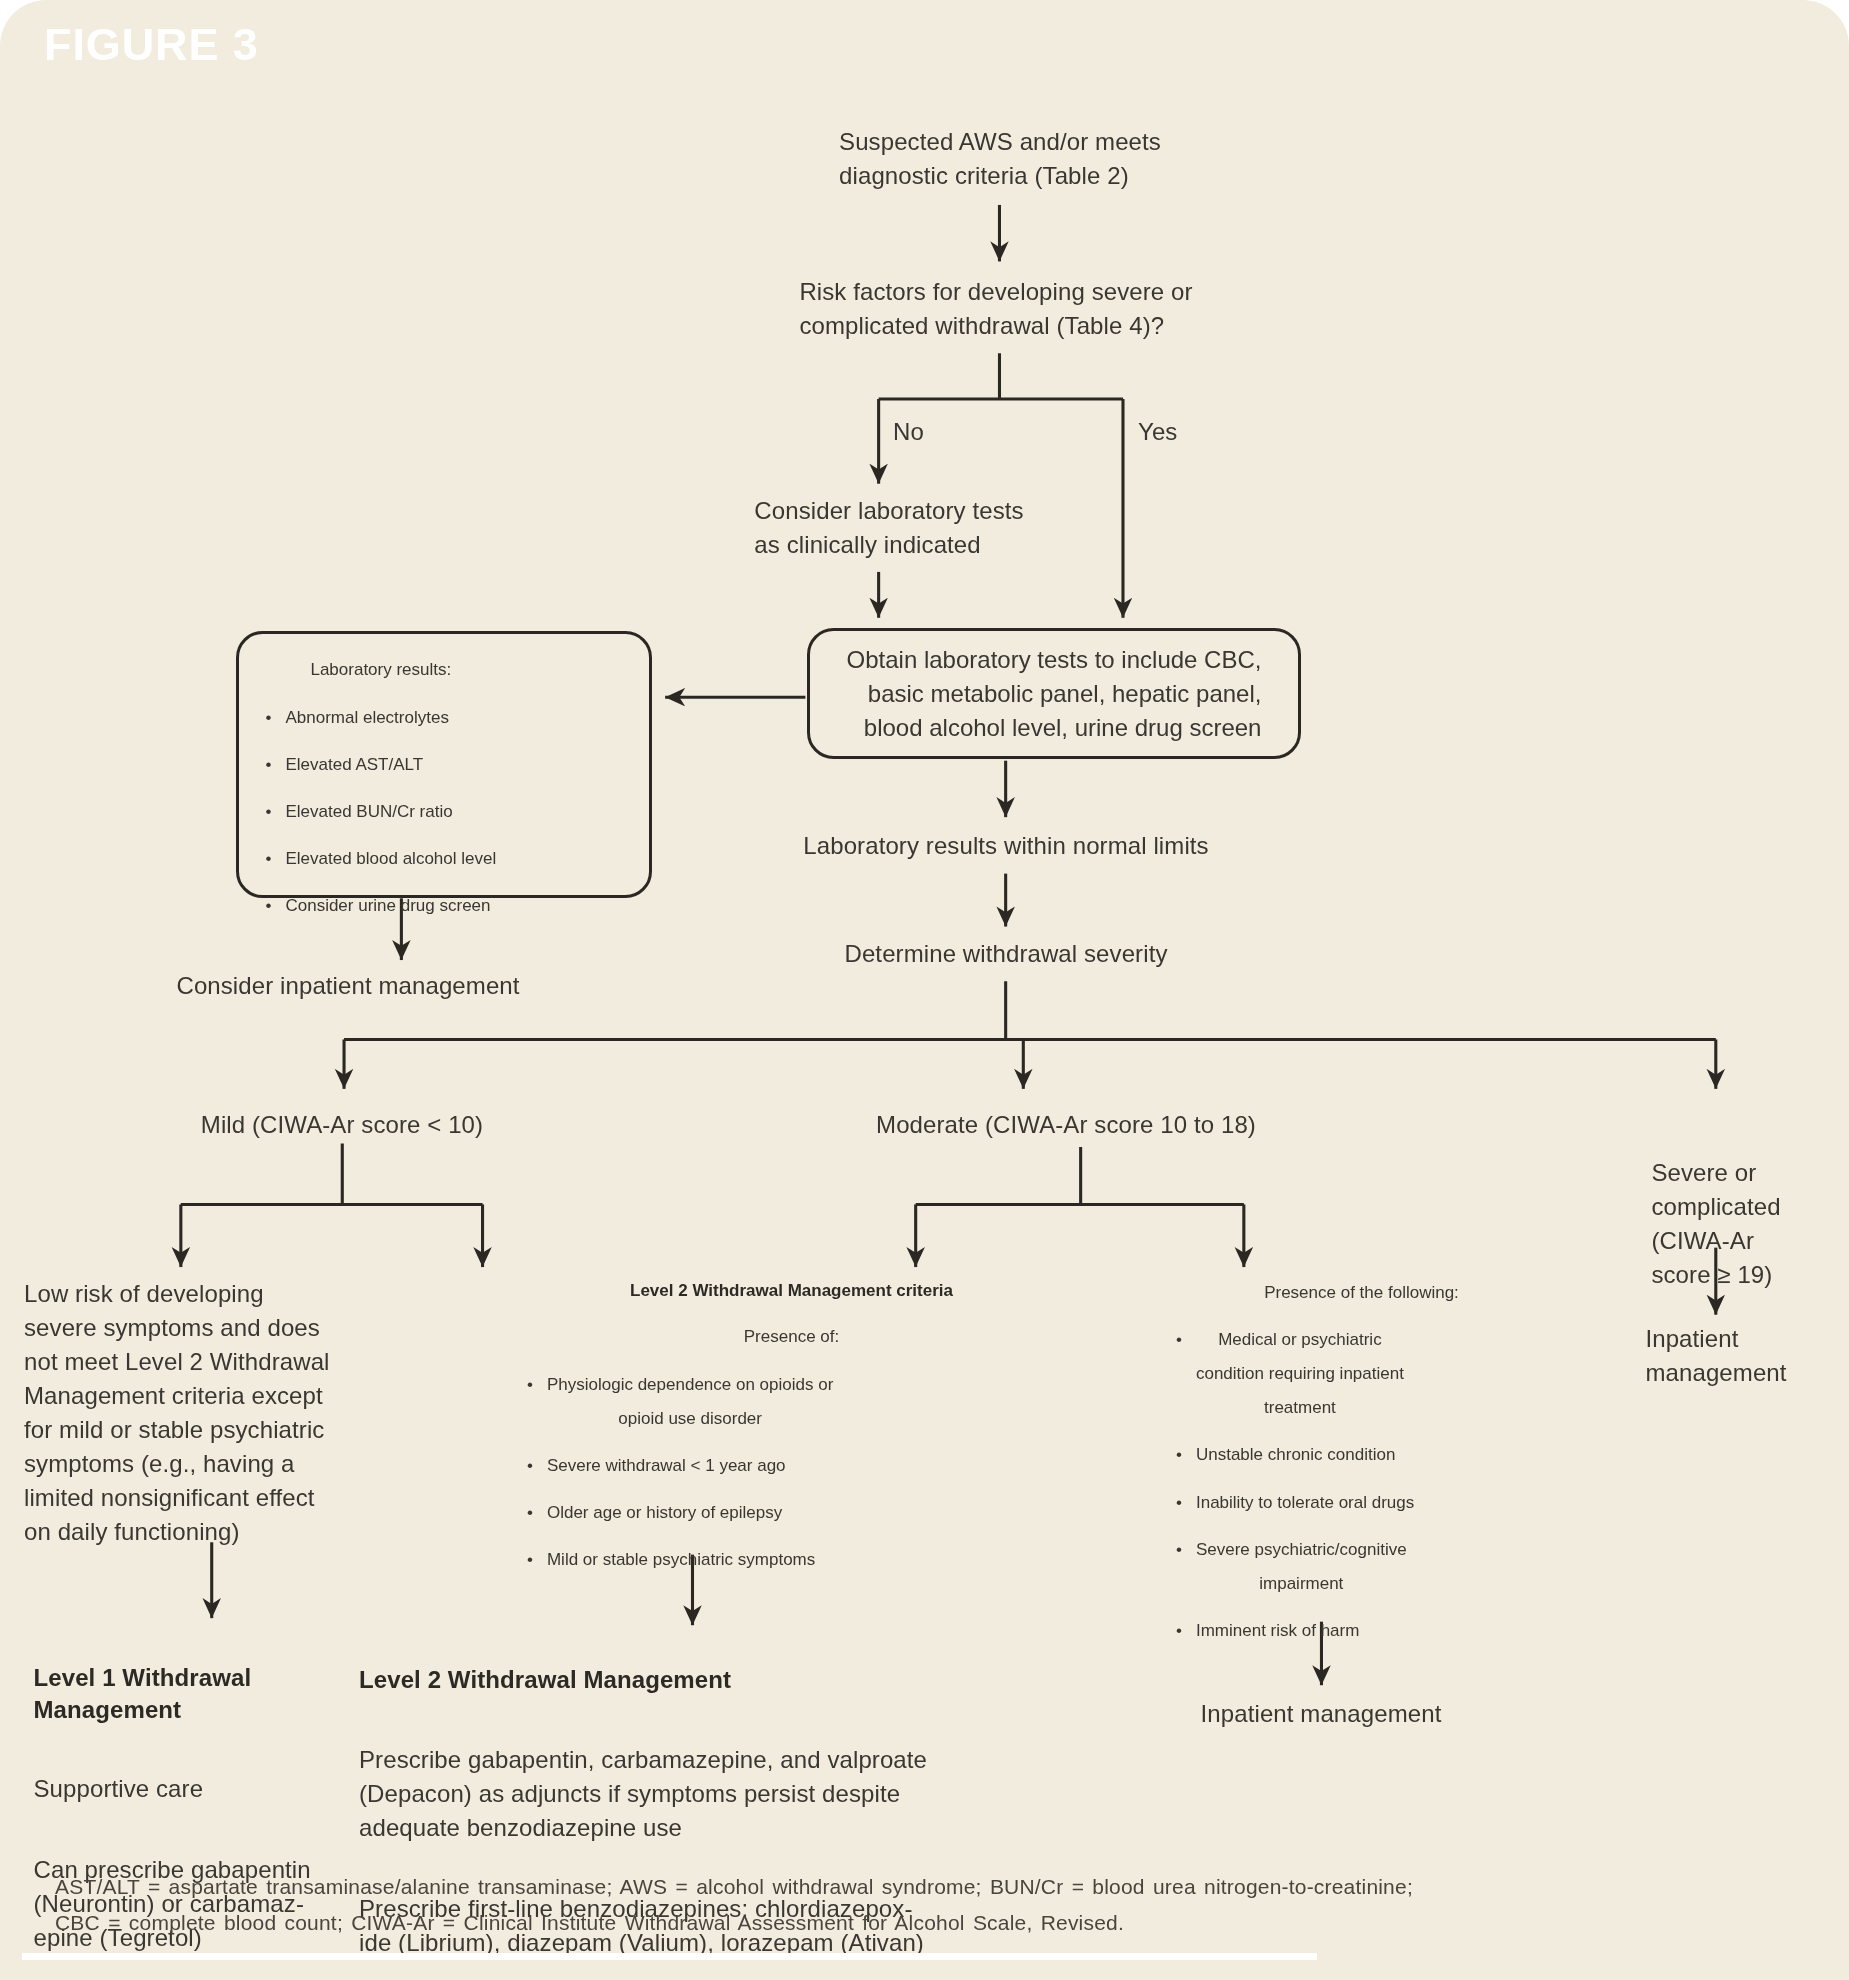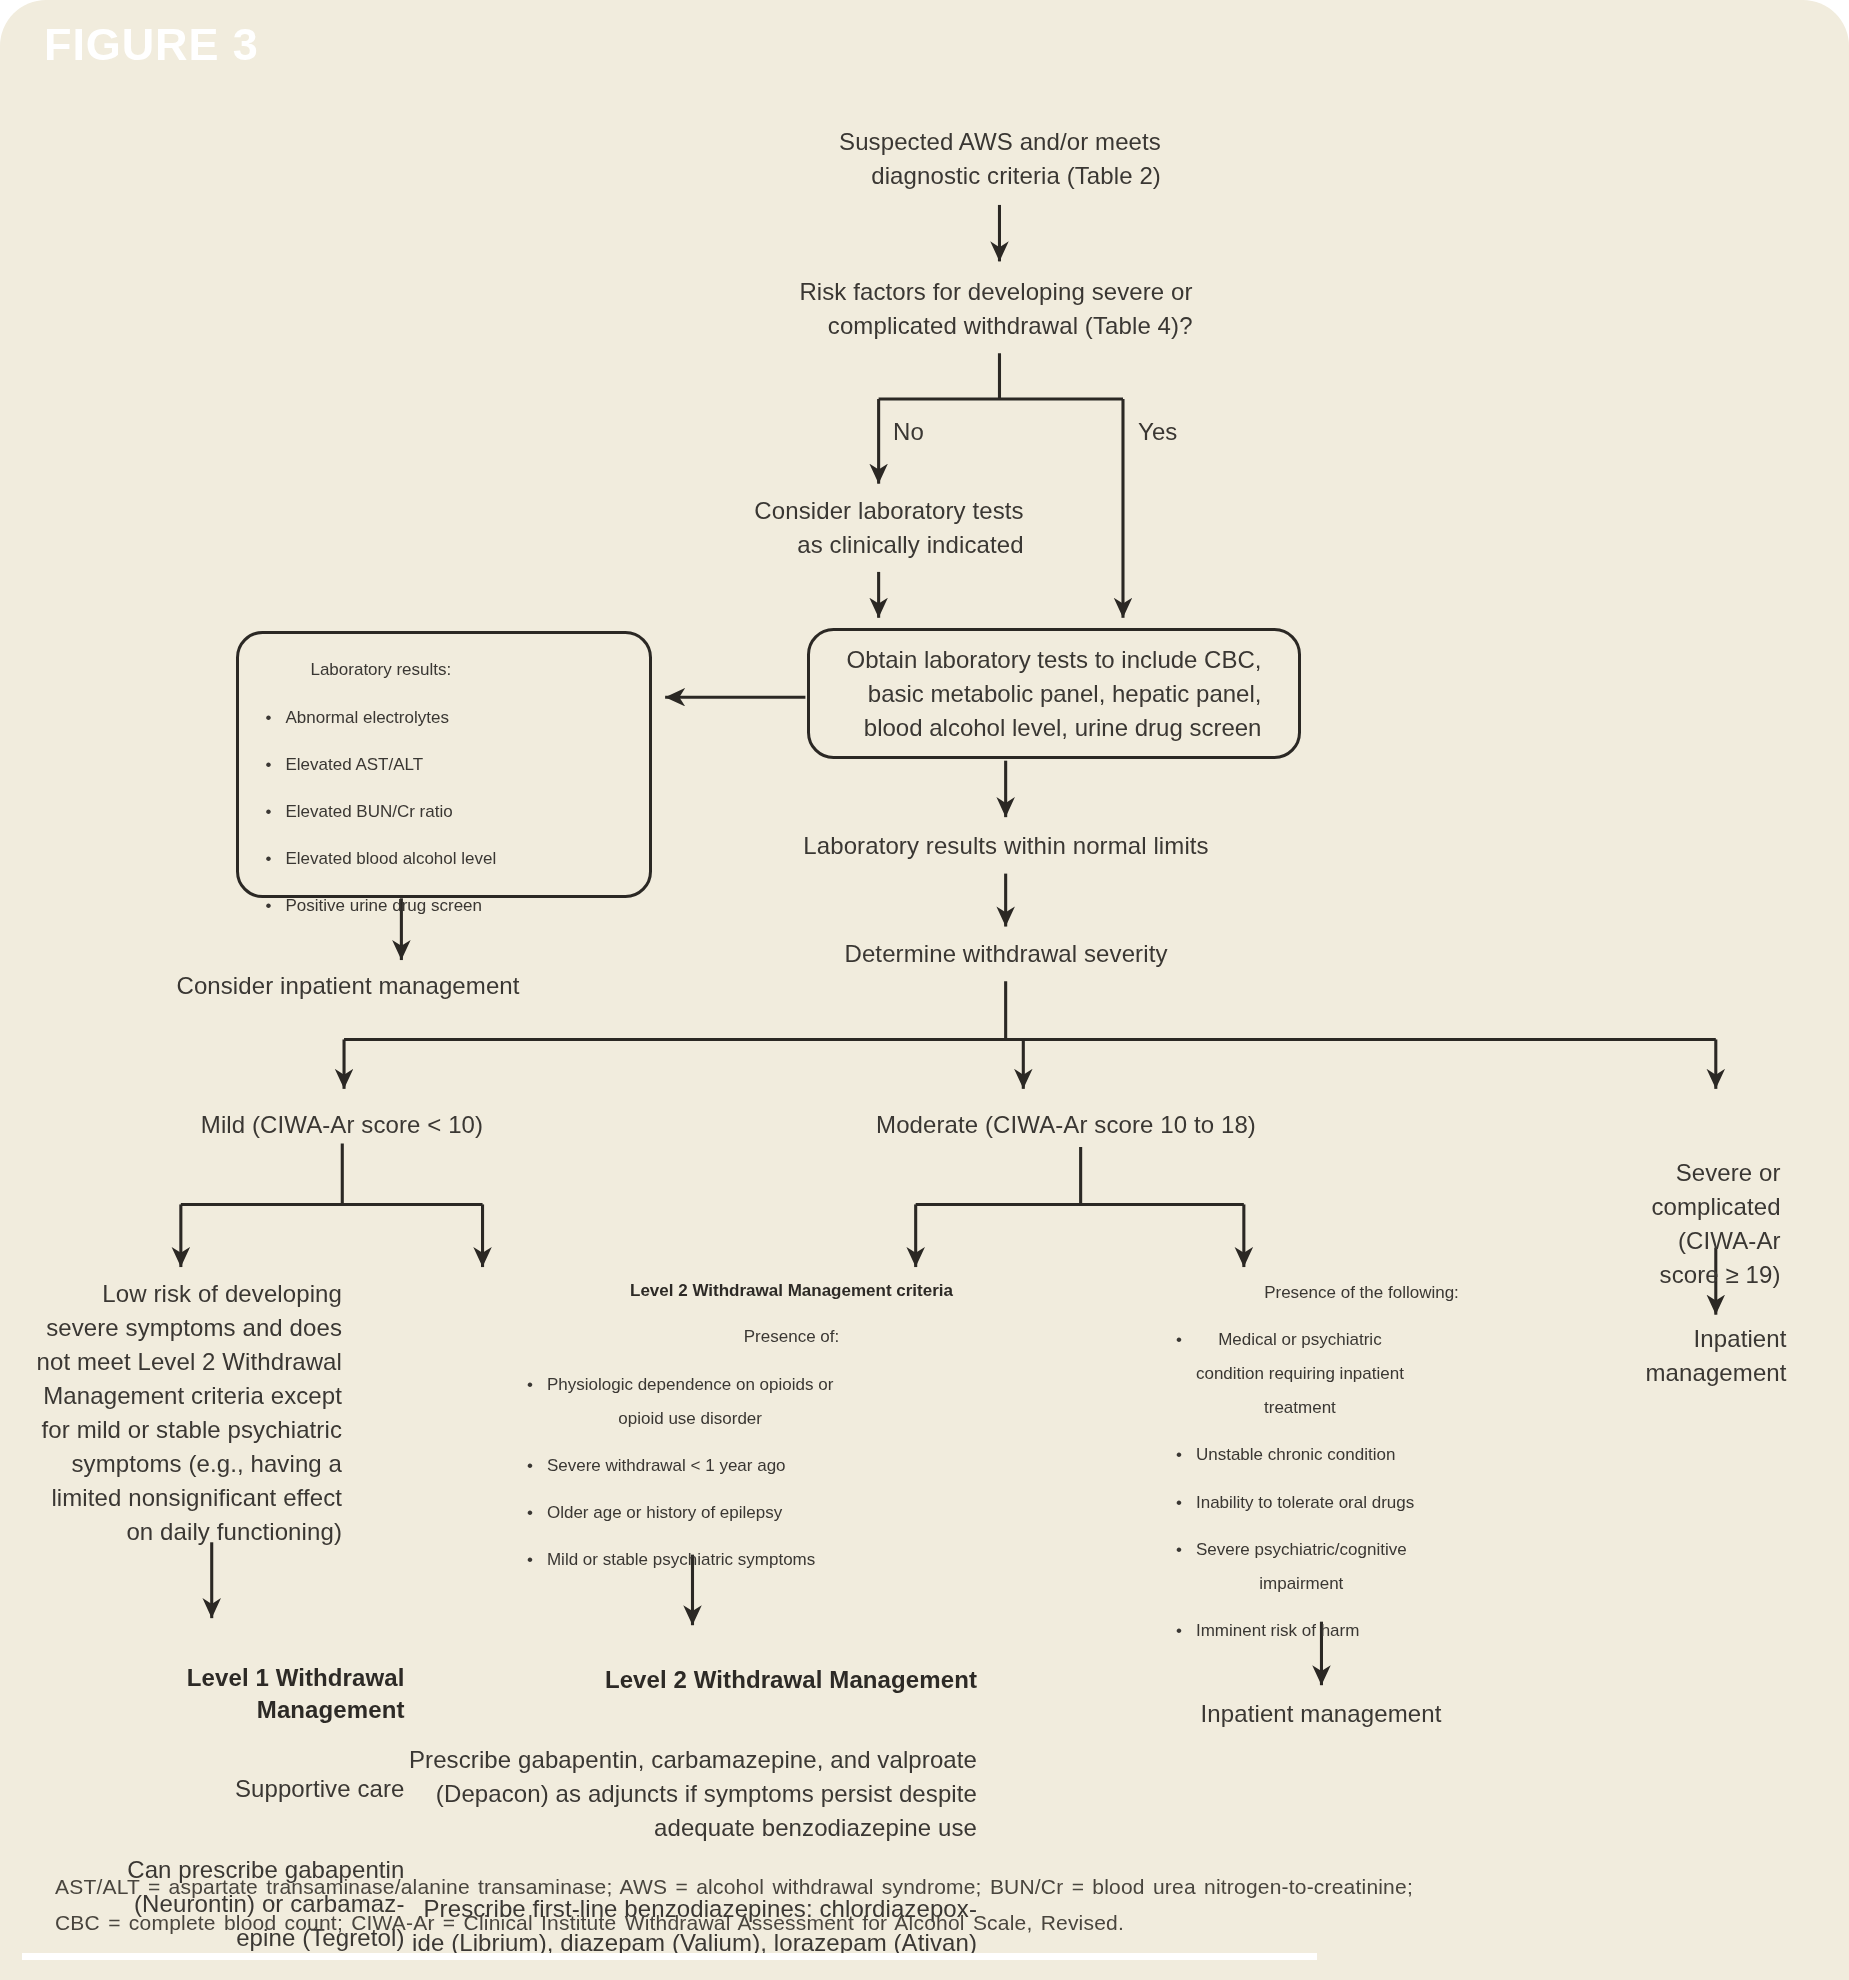--- a/index.html
+++ b/index.html
@@ -13,21 +13,21 @@
   }
   #figure-label{
     position:absolute;left:44px;top:19.4px;
     font-size:45px;font-weight:bold;letter-spacing:0.9px;color:#ffffff;
   }
   svg.connectors{position:absolute;left:0;top:0;}
   .node{
     position:absolute;color:#3a3733;font-size:24px;line-height:34px;
     white-space:pre-line;letter-spacing:0.1px;
   }
-  .center{transform:translateX(-50%);text-align:right;}
+  .center{transform:translateX(-50%);text-align:left;}
   .bold{font-weight:bold;color:#2d2a26;}
   .box{
     position:absolute;border:3.1px solid #2b2824;border-radius:26.5px;
     box-sizing:border-box;background:transparent;
   }
   .box-inner{
     position:absolute;inset:0;display:flex;align-items:center;justify-content:center;
     color:#3a3733;font-size:24px;line-height:34px;white-space:pre-line;text-align:right;
   }
   .list-block{position:absolute;color:#3a3733;font-size:17px;line-height:34px;text-align:center;}
@@ -112,21 +112,21 @@
 blood alcohol level, urine drug screen</div>
   </div>
 
   <div class="box" style="left:236px;top:631px;width:416px;height:267px;">
     <div class="list-block" style="left:26.5px;top:19.4px;position:absolute;">
       <div class="list-title">Laboratory results:</div>
       <div class="brow"><span>Abnormal electrolytes</span></div>
       <div class="brow"><span>Elevated AST/ALT</span></div>
       <div class="brow"><span>Elevated BUN/Cr ratio</span></div>
       <div class="brow"><span>Elevated blood alcohol level</span></div>
-      <div class="brow"><span>Positive urine drug screen</span></div>
+      <div class="brow"><span>Consider urine drug screen</span></div>
     </div>
   </div>
 
   <div class="node center" style="left:348px;top:969px;">Consider inpatient management</div>
   <div class="node center" style="left:1006px;top:829px;">Laboratory results within normal limits</div>
   <div class="node center" style="left:1006px;top:937px;">Determine withdrawal severity</div>
 
   <div class="node center" style="left:342px;top:1108px;">Mild (CIWA-Ar score &lt; 10)</div>
   <div class="node center" style="left:1066px;top:1108px;">Moderate (CIWA-Ar score 10 to 18)</div>
   <div class="node center" style="left:1716px;top:1108px;margin-top:48px;">Severe or

